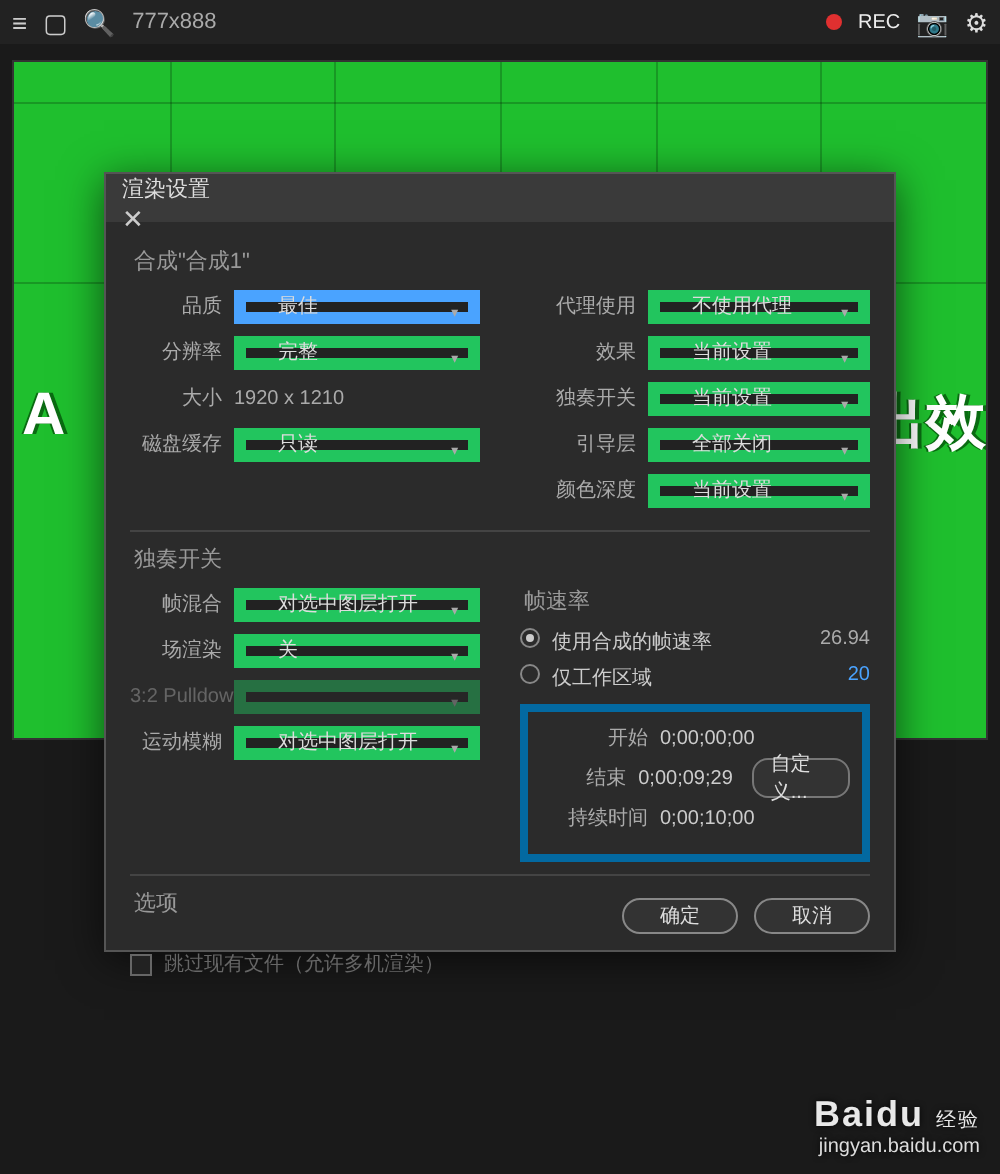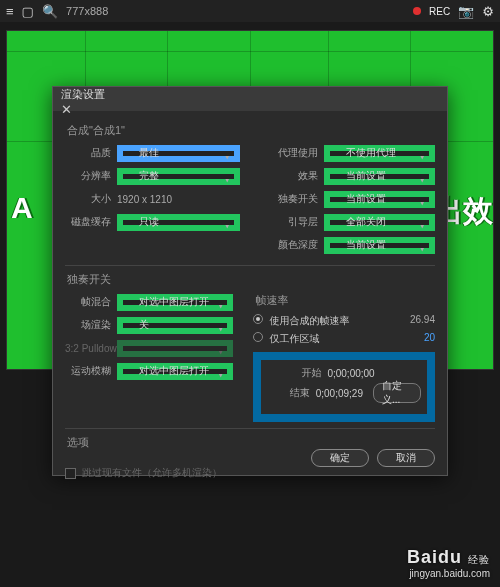--- a/index.html
+++ b/index.html
@@ -128,21 +128,21 @@
     border:1px solid #888; display:inline-block;
     position:relative;
   }
   .radio.checked::after {
     content:""; position:absolute; top:2px; left:2px;
     width:4px; height:4px; border-radius:50%; background:#ccc;
   }
   .blue-val { color:#4aa3ff; }
 
   .highlight-box {
-    border: 8px solid #0369a1;
+    border: 4px solid #0369a1;
     padding: 6px 6px 8px 6px;
     margin-top: 6px;
   }
   .kv-row {
     display:flex; align-items:center; gap:6px;
     font-size:10px; color:#ccc;
     margin-bottom:3px;
   }
   .kv-row .k { width:54px; text-align:right; color:#aaa; }
   .pill-btn {
@@ -331,20 +331,24 @@
         <div class="highlight-box">
           <div class="kv-row">
             <span class="k">开始</span>
             <span>0;00;00;00</span>
           </div>
           <div class="kv-row">
             <span class="k">结束</span>
             <span>0;00;09;29</span>
             <span class="pill-btn">自定义...</span>
           </div>
+          <div class="kv-row">
+            <span class="k">持续时间</span>
+            <span>0;00;10;00</span>
+          </div>
         </div>
       </div>
     </div>
 
     <hr class="sep">
 
     <div class="section-title">选项</div>
     <div class="checkbox-row">
       <span class="cb"></span>
       <span>跳过现有文件（允许多机渲染）</span>

